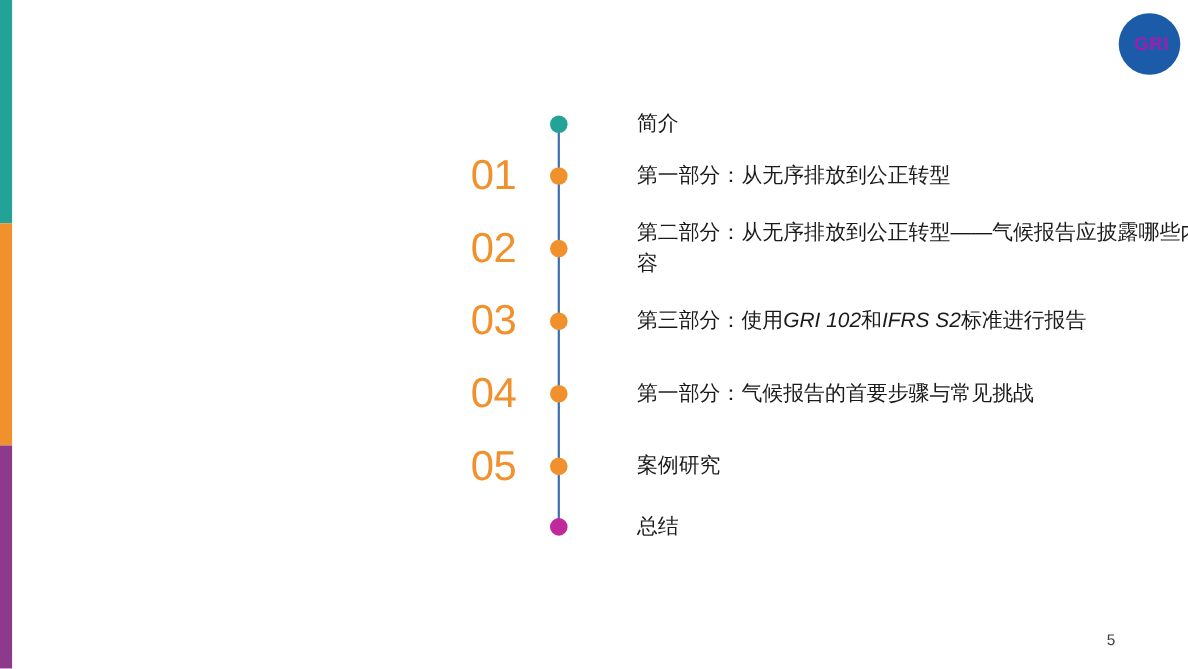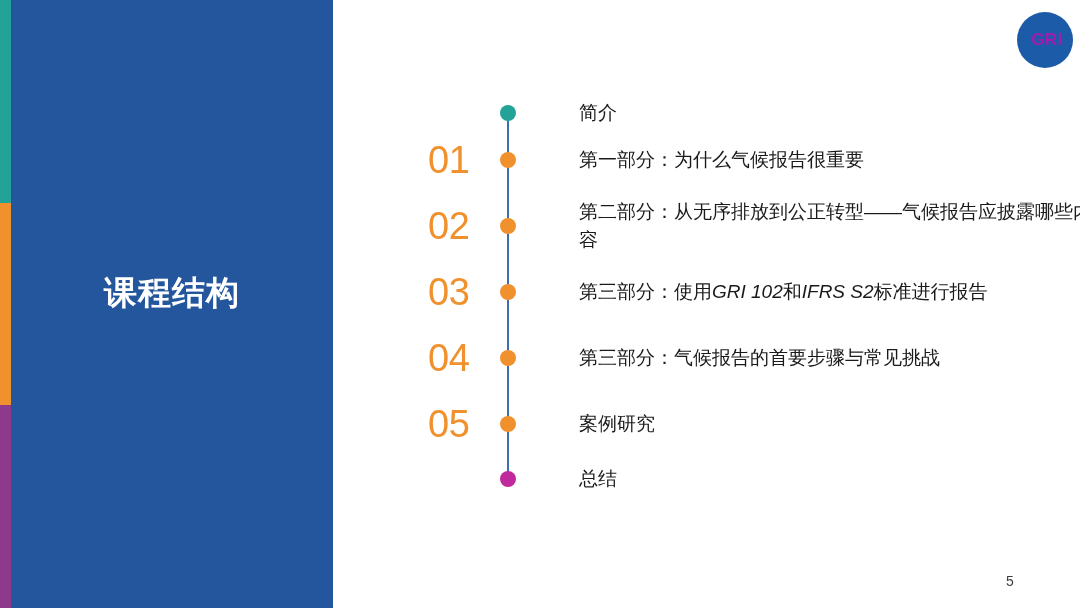--- a/index.html
+++ b/index.html
@@ -156,60 +156,57 @@
 <body>
 
 <div class="slide">
 
   <div class="edge-stripe">
     <div class="edge-seg teal"></div>
     <div class="edge-seg orange"></div>
     <div class="edge-seg purple"></div>
   </div>
 
-  <div class="title-panel">
-    <div class="slide-title">课程结构</div>
-  </div>
 
   <div class="gri-logo">
     <div class="circle"></div>
     <div class="wordmark">GRI</div>
   </div>
 
   <div class="timeline">
     <div class="timeline-axis"></div>
 
     <div class="tl-row" style="top:113px;">
       <div class="tl-num"></div>
       <div class="tl-dot teal"></div>
       <div class="tl-label"><span>简介</span></div>
     </div>
 
     <div class="tl-row" style="top:160px;">
       <div class="tl-num">01</div>
       <div class="tl-dot"></div>
-      <div class="tl-label"><span>第一部分：为什么气候报告很重要</span></div>
+      <div class="tl-label"><span>第一部分：从无序排放到公正转型</span></div>
     </div>
 
     <div class="tl-row" style="top:226px;">
       <div class="tl-num">02</div>
       <div class="tl-dot"></div>
       <div class="tl-label"><span>第二部分：从无序排放到公正转型——气候报告应披露哪些内容</span></div>
     </div>
 
     <div class="tl-row" style="top:292px;">
       <div class="tl-num">03</div>
       <div class="tl-dot"></div>
       <div class="tl-label"><span>第三部分：使用</span><span class="em">GRI 102</span><span>和</span><span class="em">IFRS S2</span><span>标准进行报告</span></div>
     </div>
 
     <div class="tl-row" style="top:358px;">
       <div class="tl-num">04</div>
       <div class="tl-dot"></div>
-      <div class="tl-label"><span>第三部分：气候报告的首要步骤与常见挑战</span></div>
+      <div class="tl-label"><span>第一部分：气候报告的首要步骤与常见挑战</span></div>
     </div>
 
     <div class="tl-row" style="top:424px;">
       <div class="tl-num">05</div>
       <div class="tl-dot"></div>
       <div class="tl-label"><span>案例研究</span></div>
     </div>
 
     <div class="tl-row" style="top:479px;">
       <div class="tl-num"></div>

